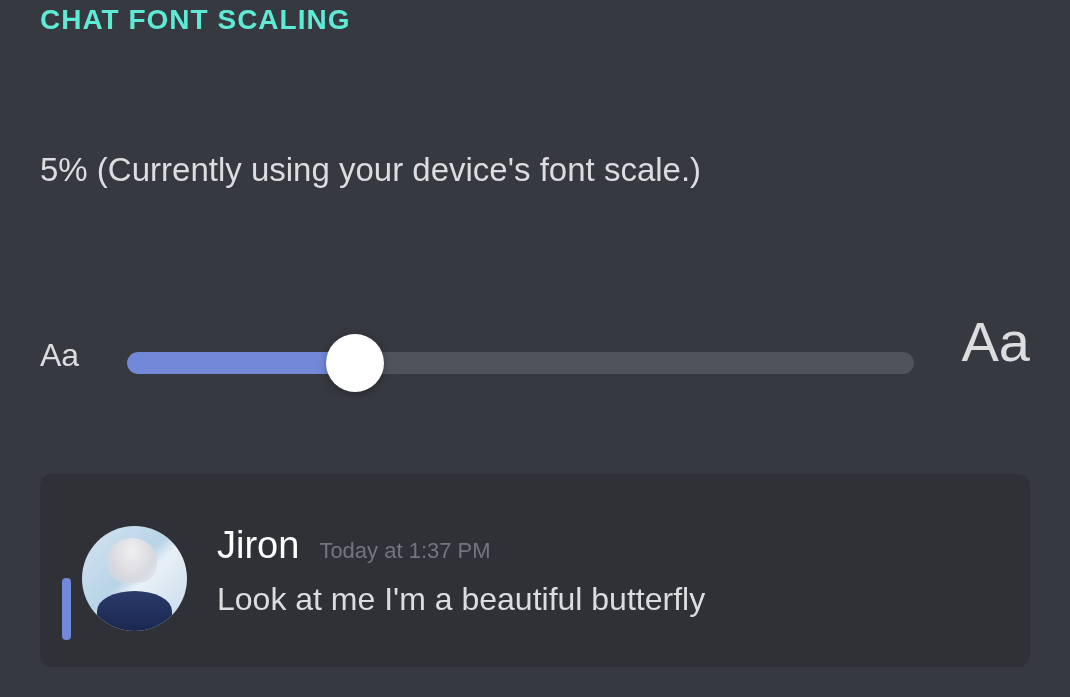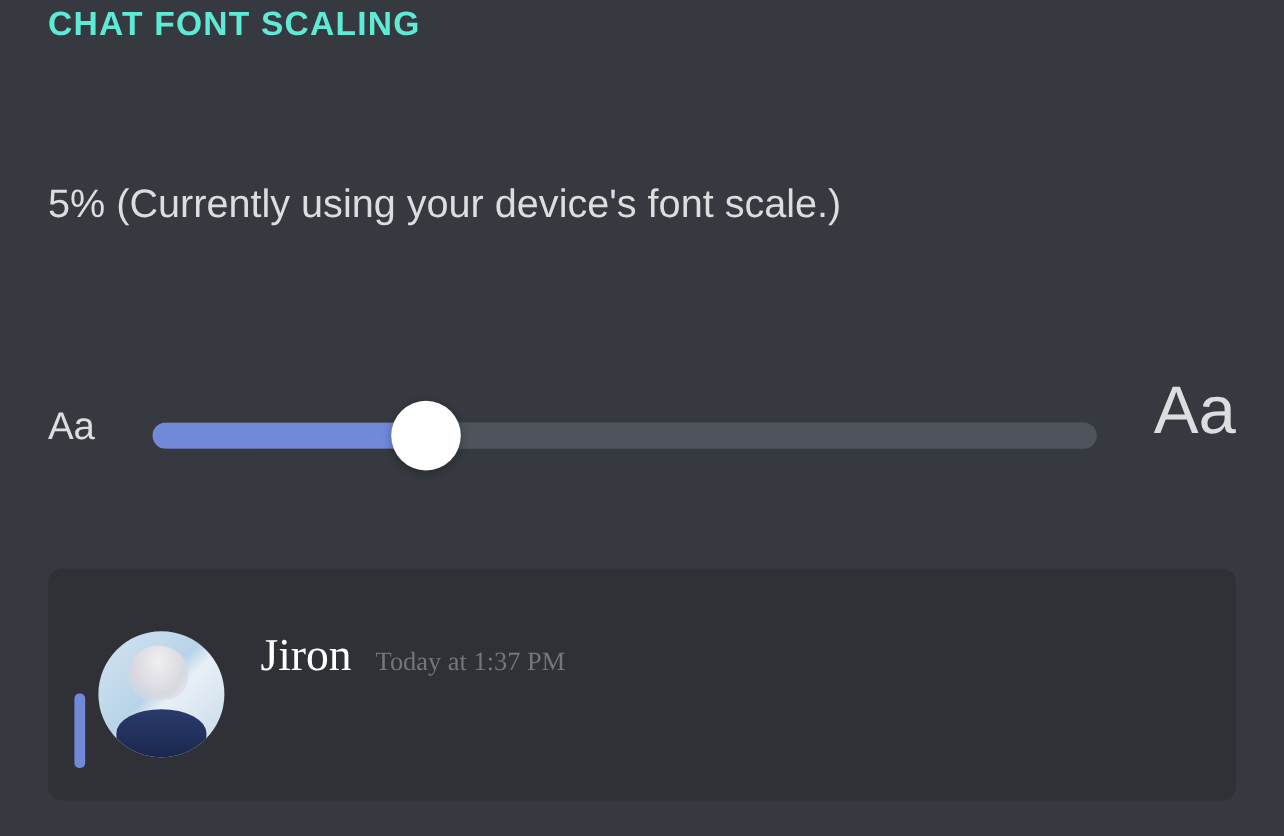--- a/index.html
+++ b/index.html
@@ -83,21 +83,20 @@
       cursor: pointer;
     }
     .preview-card {
       background-color: #2f3136;
       border-radius: 12px;
       padding: 32px 28px 36px 28px;
       display: flex;
       align-items: flex-start;
       gap: 30px;
       position: relative;
-      font-family: Liberation Serif, serif;
     }
     .reply-bar {
       position: absolute;
       left: 22px;
       top: 104px;
       width: 9px;
       height: 62px;
       background-color: #7289da;
       border-radius: 4px;
     }
@@ -179,14 +178,15 @@
 </div>
 
 <div class="preview-card">
   <div class="reply-bar"></div>
   <div class="avatar"></div>
   <div class="message-content">
     <div class="message-header">
       <span class="username">Jiron</span>
       <span class="timestamp">Today at 1:37 PM</span>
     </div>
+    <div class="message-text">Look at me I'm a beautiful butterfly</div>
   </div>
 </div>
 
 </body></html>

